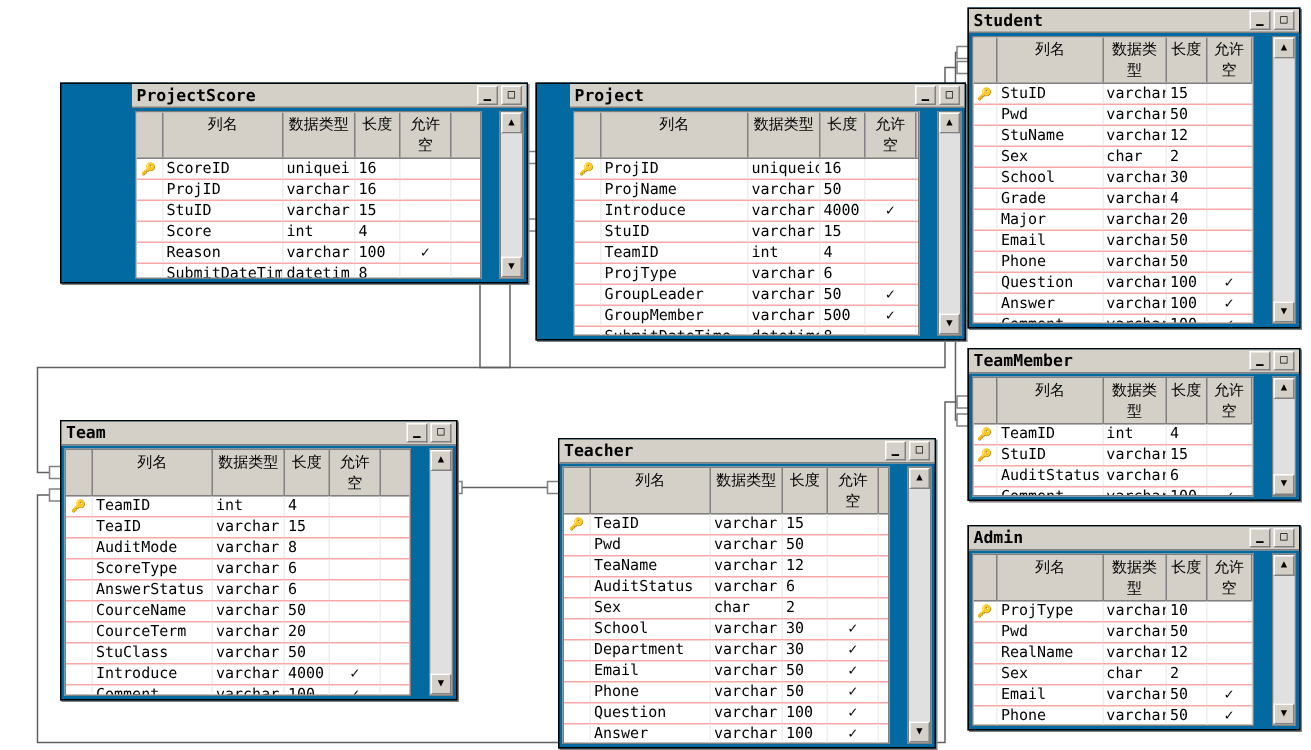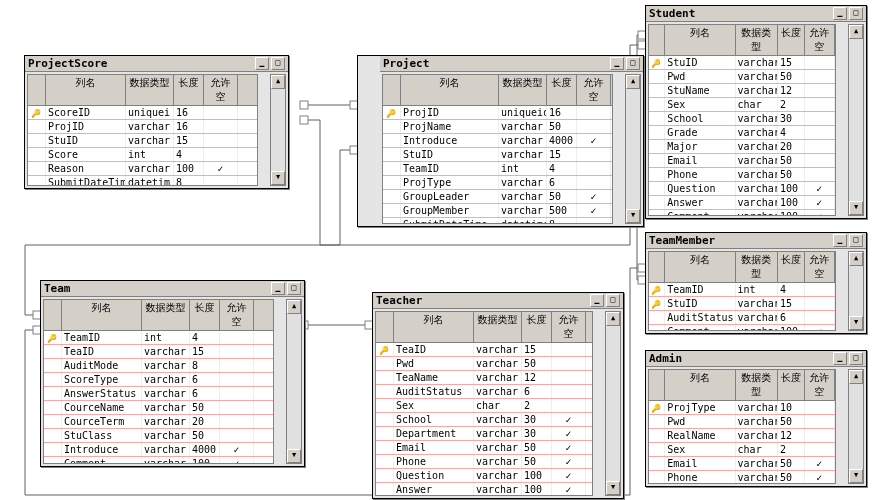--- a/index.html
+++ b/index.html
@@ -1,17 +1,17 @@
 <!DOCTYPE html>
 <html><head>
 <meta charset="utf-8">
 <style>
 html,body{margin:0;padding:0;width:874px;height:500px;background:#fff;font-family:"SimSun","MS Sans Serif",monospace;font-size:10px;color:#000;position:relative}
 .canvas{position:relative;width:874px;height:500px;overflow:hidden}
-.tbl{position:absolute;background:#e5e5e5;border:1px solid #000;box-shadow:1px 1px 0 #808080}
+.tbl{position:absolute;background:#0369a1;border:1px solid #000;box-shadow:1px 1px 0 #808080}
 .titlebar{display:flex;align-items:center;justify-content:space-between;background:#D4D0C8;border-bottom:1px solid #808080;padding:1px 3px;font-weight:bold;font-size:11px}
 .winbtns{display:flex;gap:2px}
 .winbtn{width:12px;height:11px;background:#D4D0C8;border:1px solid #808080;border-top-color:#fff;border-left-color:#fff;text-align:center;line-height:9px;font-size:8px}
 .inner{display:flex;height:calc(100% - 16px)}
 .grid{flex:1;background:#fff;border:1px solid #808080;margin:2px 12px 2px 2px;overflow:hidden}
 .grid-header{display:flex;background:#D4D0C8;border-bottom:1px solid #808080;font-size:10px}
 .gh{border-right:1px solid #808080;border-bottom:1px solid #fff inset;padding:1px 2px;text-align:center;box-sizing:border-box}
 .gh-key{width:18px}
 .gh-name{width:80px}
 .gh-type{width:48px}
@@ -64,21 +64,21 @@
     <rect class="endpoint" x="638" y="264" width="8" height="8"></rect>
     <rect class="endpoint" x="33" y="326" width="8" height="8"></rect>
 
     <path d="M303 120 H320 V245 H630 V45 H645"></path>
     <rect class="endpoint" x="300" y="116" width="8" height="8"></rect>
     <rect class="endpoint" x="638" y="41" width="8" height="8"></rect>
   </g>
 </svg>
 
 <div id="tables-root">
-      <div class="tbl" style="left: 24px; top: 55px; width: 263px; height: 132px;">
+      <div class="tbl" style="left: 40px; top: 55px; width: 263px; height: 132px; padding-left: 47px;">
         <div class="titlebar">
           <span>ProjectScore</span>
           <span class="winbtns">
             <span class="winbtn">▁</span>
             <span class="winbtn">□</span>
           </span>
         </div>
         <div class="inner">
           <div class="grid">
             <div class="grid-header">

